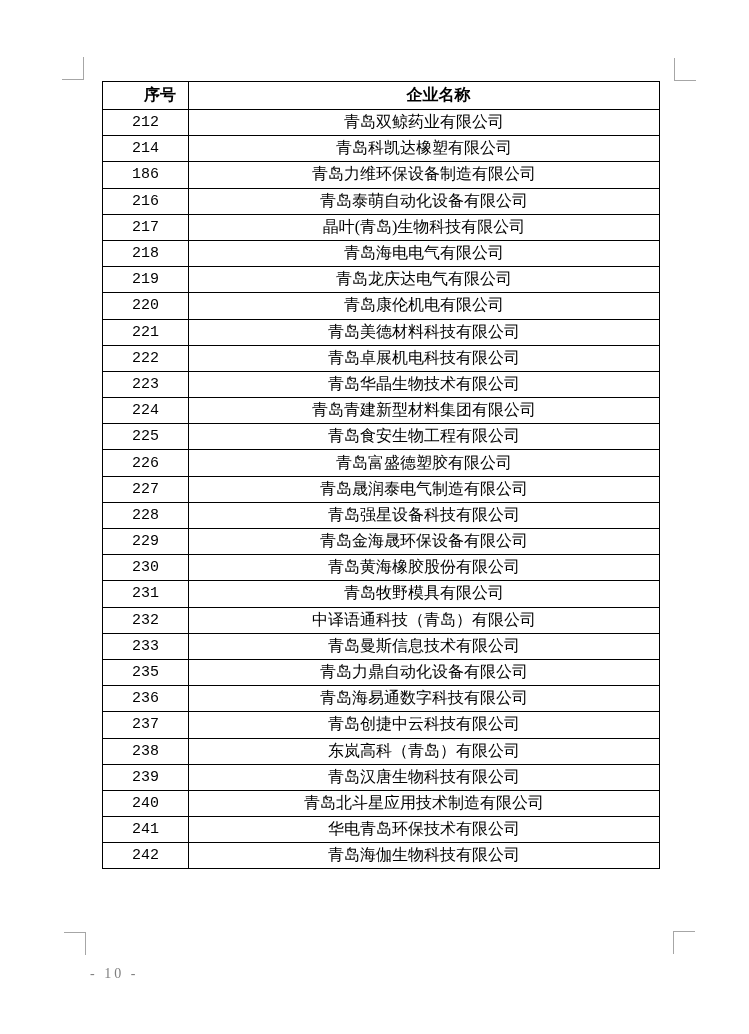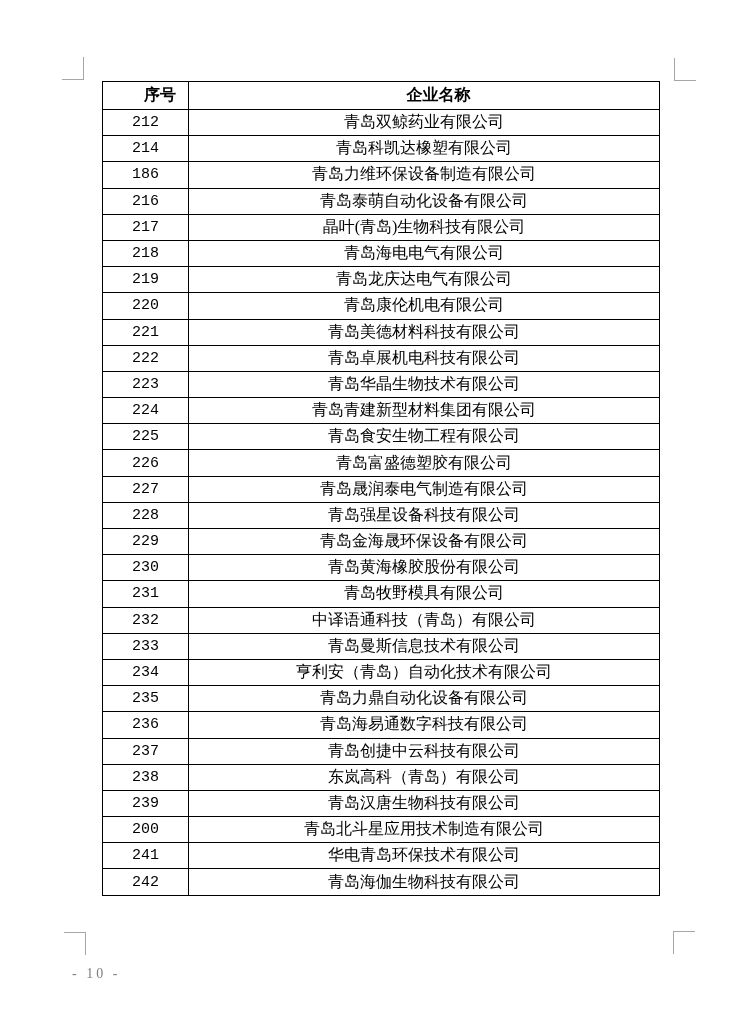--- a/index.html
+++ b/index.html
@@ -56,21 +56,21 @@
     height: 25.2px;
     font-size: 16px;
     font-weight: normal;
   }
   .company-table tbody td.cell-no {
     font-size: 15px;
     font-family: Liberation Mono, monospace;
   }
   .page-number {
     position: absolute;
-    left: 72px;
+    left: 90px;
     top: 966px;
     font-size: 14px;
     color: #7f7f7f;
     letter-spacing: 3px;
     font-family: "Liberation Serif", "DejaVu Serif", serif;
   }
 </style>
 </head>
 <body>
 
@@ -171,45 +171,41 @@
         </tr>
         <tr>
           <td class="cell-no">232</td>
           <td class="cell-name">中译语通科技（青岛）有限公司</td>
         </tr>
         <tr>
           <td class="cell-no">233</td>
           <td class="cell-name">青岛曼斯信息技术有限公司</td>
         </tr>
         <tr>
-          <td class="cell-no">234</td>
-          <td class="cell-name">亨利安（青岛）自动化技术有限公司</td>
-        </tr>
-        <tr>
           <td class="cell-no">235</td>
           <td class="cell-name">青岛力鼎自动化设备有限公司</td>
         </tr>
         <tr>
           <td class="cell-no">236</td>
           <td class="cell-name">青岛海易通数字科技有限公司</td>
         </tr>
         <tr>
           <td class="cell-no">237</td>
           <td class="cell-name">青岛创捷中云科技有限公司</td>
         </tr>
         <tr>
           <td class="cell-no">238</td>
           <td class="cell-name">东岚高科（青岛）有限公司</td>
         </tr>
         <tr>
           <td class="cell-no">239</td>
           <td class="cell-name">青岛汉唐生物科技有限公司</td>
         </tr>
         <tr>
-          <td class="cell-no">200</td>
+          <td class="cell-no">240</td>
           <td class="cell-name">青岛北斗星应用技术制造有限公司</td>
         </tr>
         <tr>
           <td class="cell-no">241</td>
           <td class="cell-name">华电青岛环保技术有限公司</td>
         </tr>
         <tr>
           <td class="cell-no">242</td>
           <td class="cell-name">青岛海伽生物科技有限公司</td>
         </tr>

